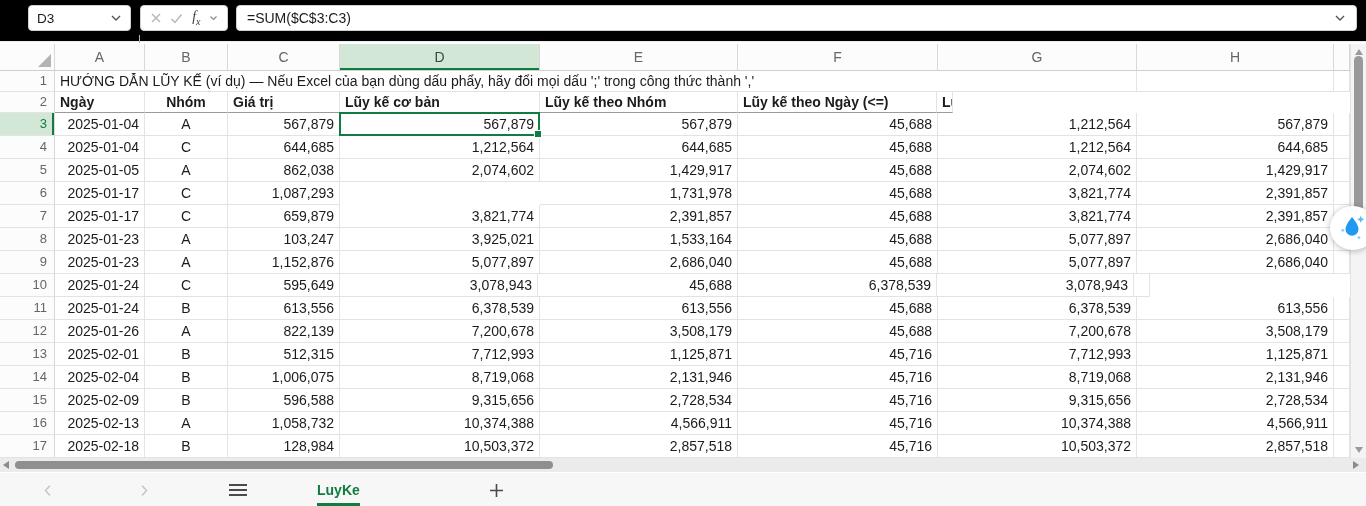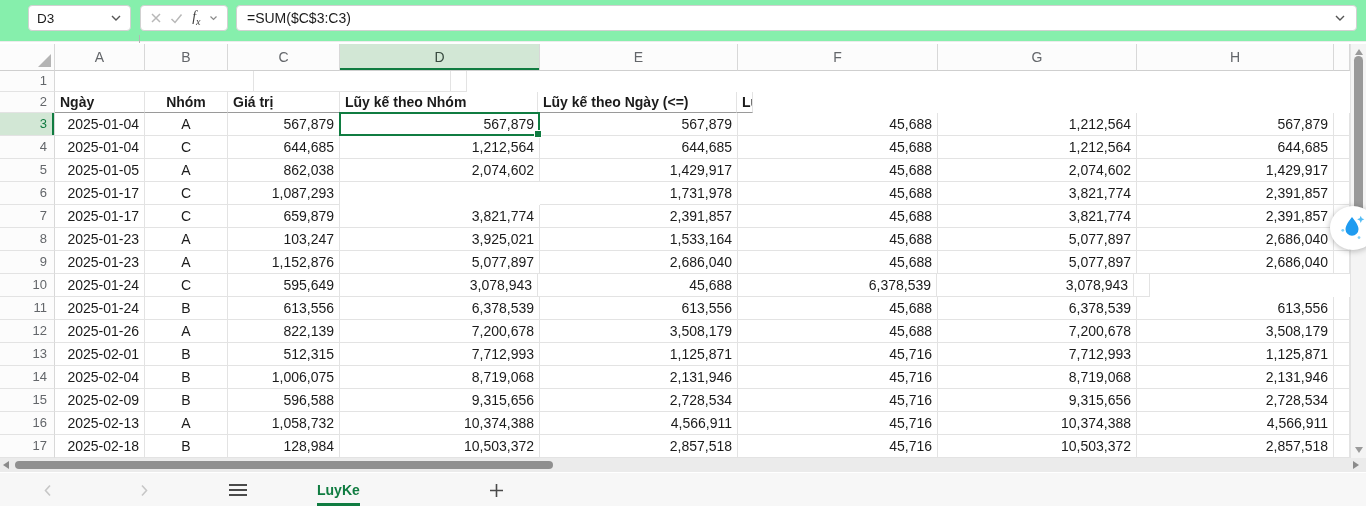--- a/index.html
+++ b/index.html
@@ -1,19 +1,19 @@
 <!DOCTYPE html>
 <html><head>
 <meta charset="utf-8">
 <style>
   html,body{margin:0;padding:0;background:#fff;}
   .app{position:relative;width:1366px;height:506px;background:#fff;overflow:hidden;
        font-family:"Liberation Sans",sans-serif;color:#1b1b1b;}
   
-  .topbar{position:absolute;top:0;left:0;width:1366px;height:41px;background:#86efac;
+  .topbar{position:absolute;top:0;left:0;width:1366px;height:41px;background:#000000;
           border-bottom:1px solid #ececec;}
   .namebox{position:absolute;left:28px;top:5px;width:103px;height:26px;border:1px solid #d1d1d1;
            border-radius:4px;display:flex;align-items:center;padding:0 8px;box-sizing:border-box;
            font-size:13.5px;background:#fff;}
   .namebox .nb-text{flex:1;}
   .fn-group{position:absolute;left:140px;top:5px;width:88px;height:26px;border:1px solid #d1d1d1;
             border-radius:4px;display:flex;align-items:center;justify-content:space-evenly;
             box-sizing:border-box;background:#fff;}
   .formulabox{position:absolute;left:236px;top:5px;width:1121px;height:26px;border:1px solid #d1d1d1;
               border-radius:4px;display:flex;align-items:center;padding:0 10px;box-sizing:border-box;
@@ -115,29 +115,31 @@
         <div class="cell" style="width: 112px; min-width: 112px; height: 27px; line-height: 26px;">C</div>
         <div class="cell sel-col" style="width: 200px; min-width: 200px; height: 27px; line-height: 26px;">D</div>
         <div class="cell" style="width: 198px; min-width: 198px; height: 27px; line-height: 26px;">E</div>
         <div class="cell" style="width: 200px; min-width: 200px; height: 27px; line-height: 26px;">F</div>
         <div class="cell" style="width: 199px; min-width: 199px; height: 27px; line-height: 26px;">G</div>
         <div class="cell" style="width: 197px; min-width: 197px; height: 27px; line-height: 26px;">H</div>
         <div class="cell" style="width: 16px; min-width: 16px; height: 27px; line-height: 26px;"></div>
       </div>
       <div class="row" style="height: 21px;">
         <div class="rowhdr" style="width: 55px; min-width: 55px; height: 21px; line-height: 20px;">1</div>
+        <div class="cell al" style="width: 883px; min-width: 883px; height: 21px; line-height: 20px; border-right: none;">HƯỚNG DẪN LŨY KẾ (ví dụ) — Nếu Excel của bạn dùng dấu phẩy, hãy đổi mọi dấu ';' trong công thức thành ','</div>
         <div class="cell" style="width: 199px; min-width: 199px; height: 21px; line-height: 20px;"></div>
         <div class="cell" style="width: 197px; min-width: 197px; height: 21px; line-height: 20px;"></div>
         <div class="cell" style="width: 16px; min-width: 16px; height: 21px; line-height: 20px;"></div>
       </div>
       <div class="row bold-row" style="height: 21px;">
         <div class="rowhdr" style="width: 55px; min-width: 55px; height: 21px; line-height: 20px;">2</div>
         <div class="cell clip al" style="width: 90px; min-width: 90px; height: 21px; line-height: 20px;">Ngày</div>
         <div class="cell clip ac" style="width: 83px; min-width: 83px; height: 21px; line-height: 20px;">Nhóm</div>
         <div class="cell clip al" style="width: 112px; min-width: 112px; height: 21px; line-height: 20px;">Giá trị</div>
+        <div class="cell clip al" style="width: 200px; min-width: 200px; height: 21px; line-height: 20px;">Lũy kế cơ bản</div>
         <div class="cell clip al" style="width: 198px; min-width: 198px; height: 21px; line-height: 20px;">Lũy kế theo Nhóm</div>
         <div class="cell clip al" style="width: 199px; min-width: 199px; height: 21px; line-height: 20px;">Lũy kế theo Ngày (&lt;=)</div>
         <div class="cell clip al" style="width: 16px; min-width: 16px; height: 21px; line-height: 20px;">Lũ</div>
       </div>
       <div class="row" style="height: 23px;">
         <div class="rowhdr sel-row" style="width: 55px; min-width: 55px; height: 23px; line-height: 22px;">3</div>
         <div class="cell ar" style="width: 90px; min-width: 90px; height: 23px; line-height: 22px;">2025-01-04</div>
         <div class="cell ac" style="width: 83px; min-width: 83px; height: 23px; line-height: 22px;">A</div>
         <div class="cell ar" style="width: 112px; min-width: 112px; height: 23px; line-height: 22px;">567,879</div>
         <div class="cell ar" style="width: 200px; min-width: 200px; height: 23px; line-height: 22px;">567,879</div>

